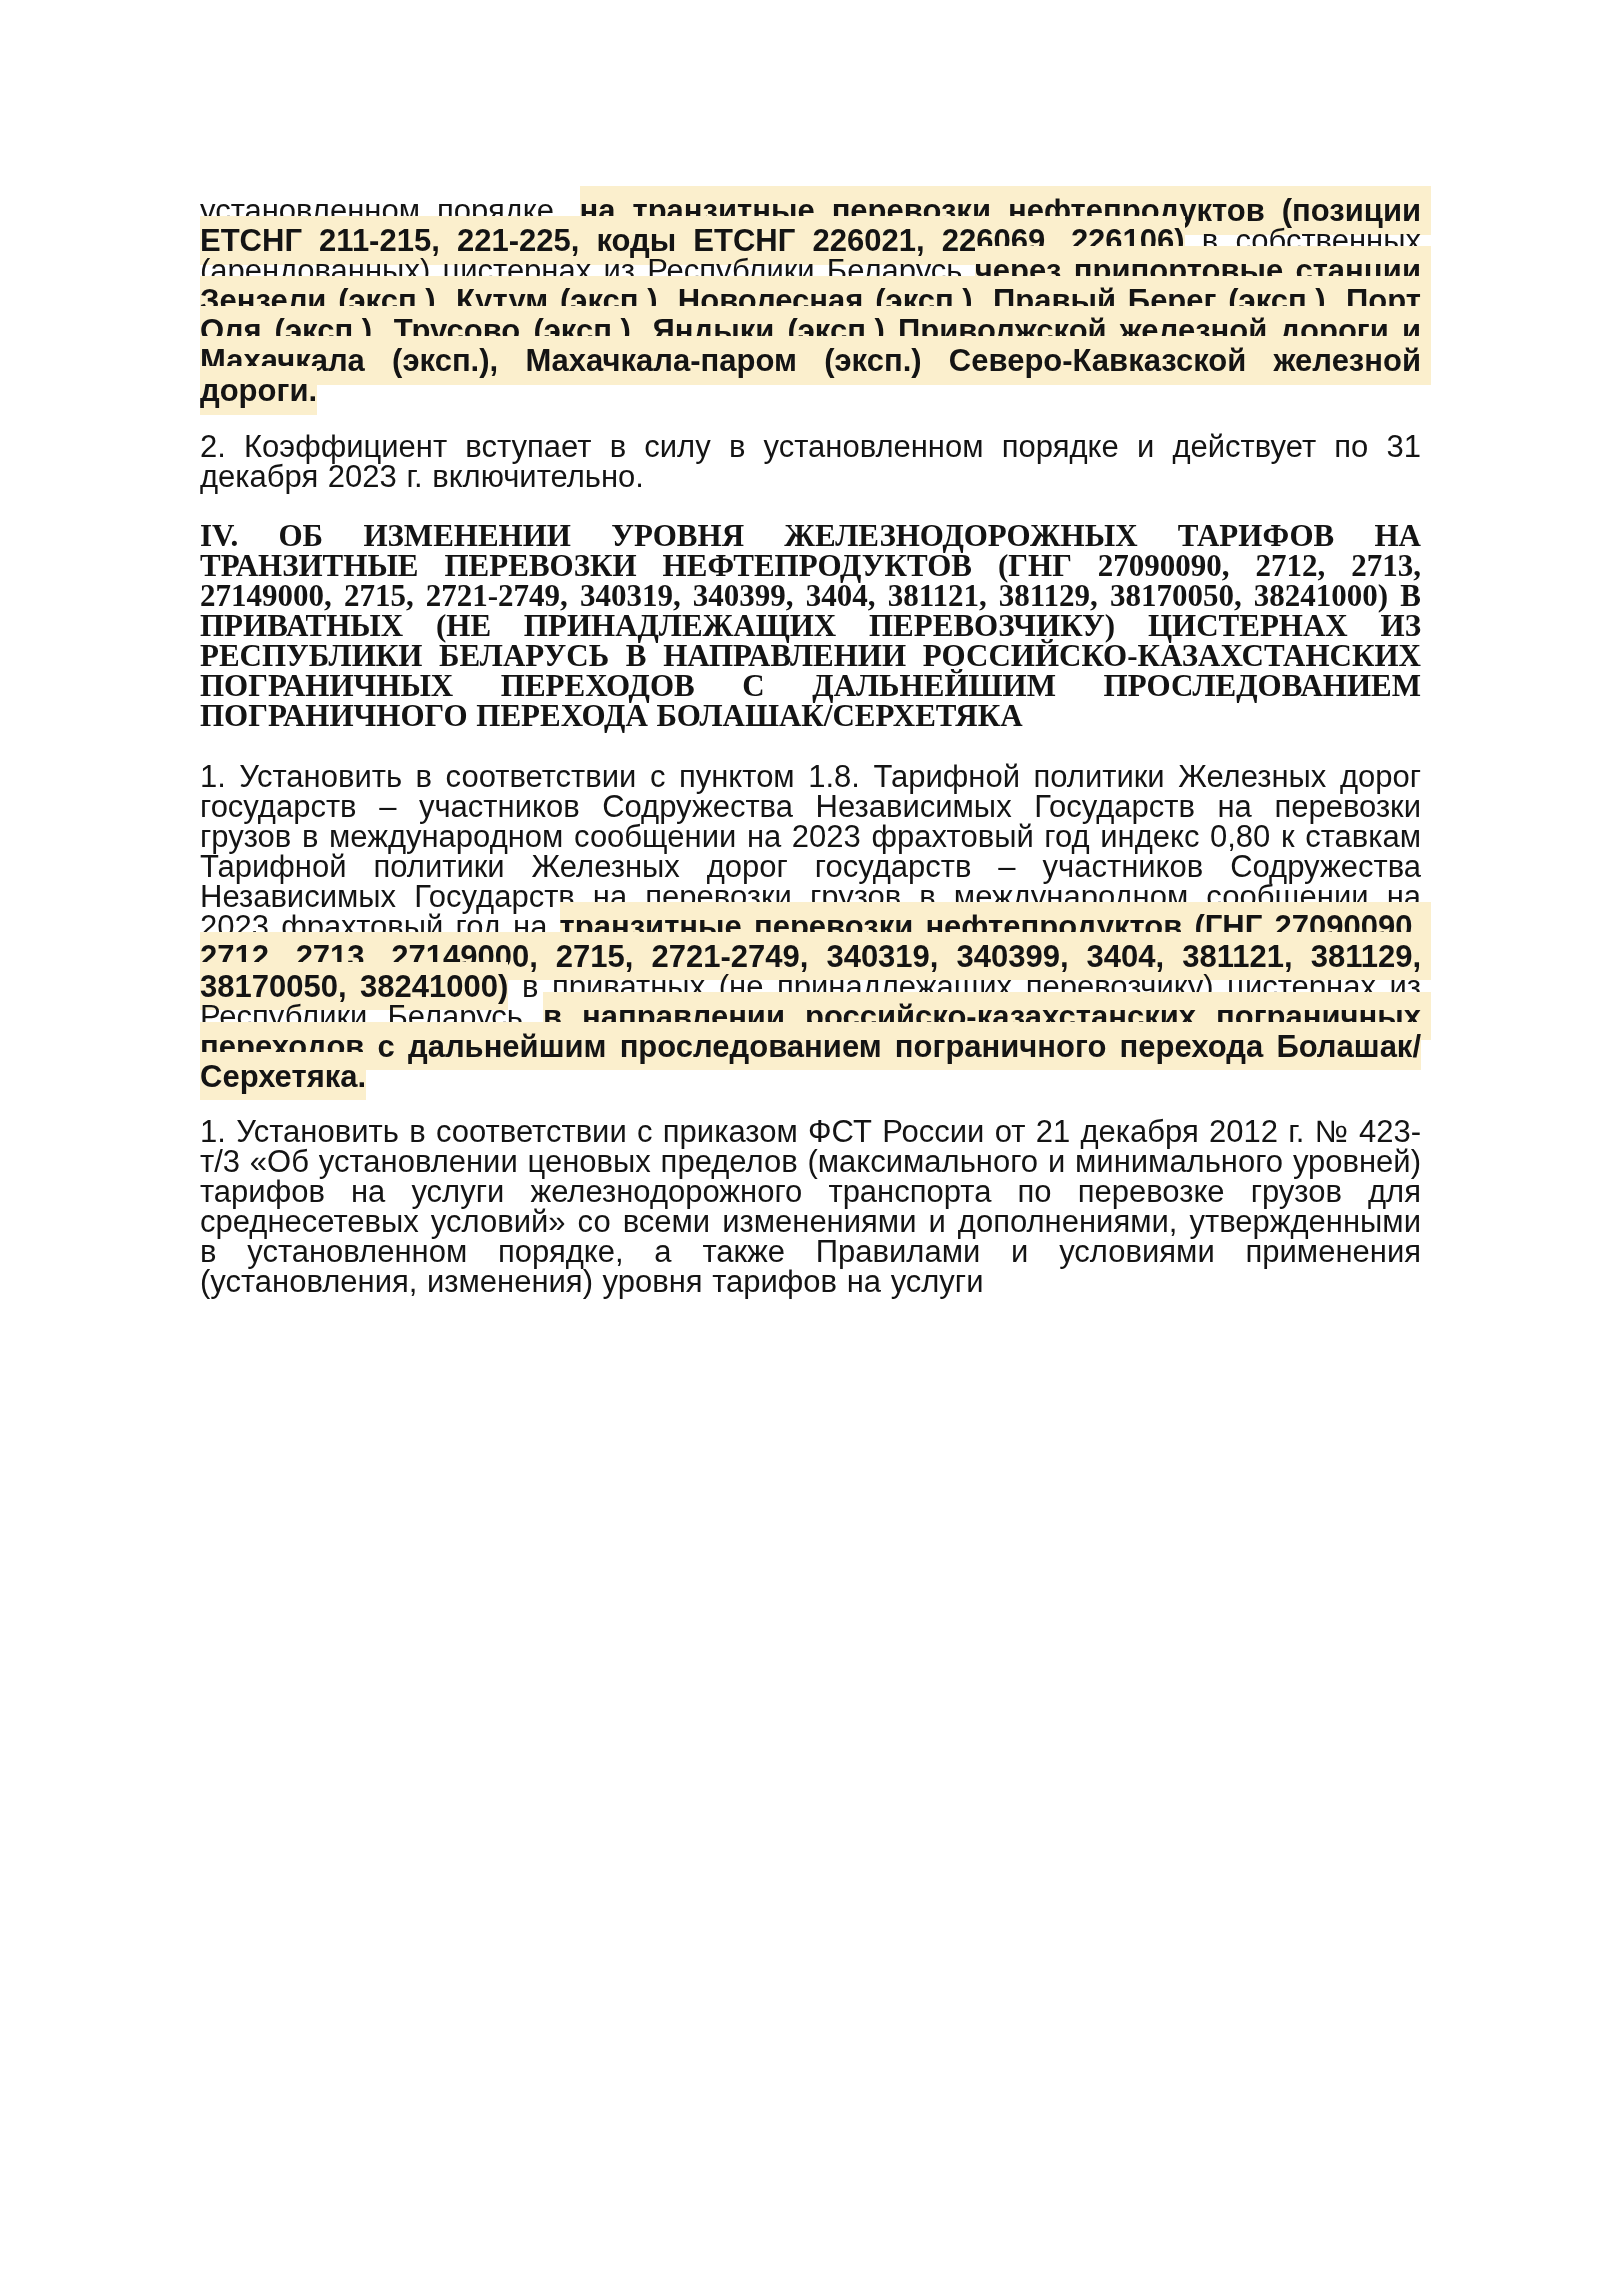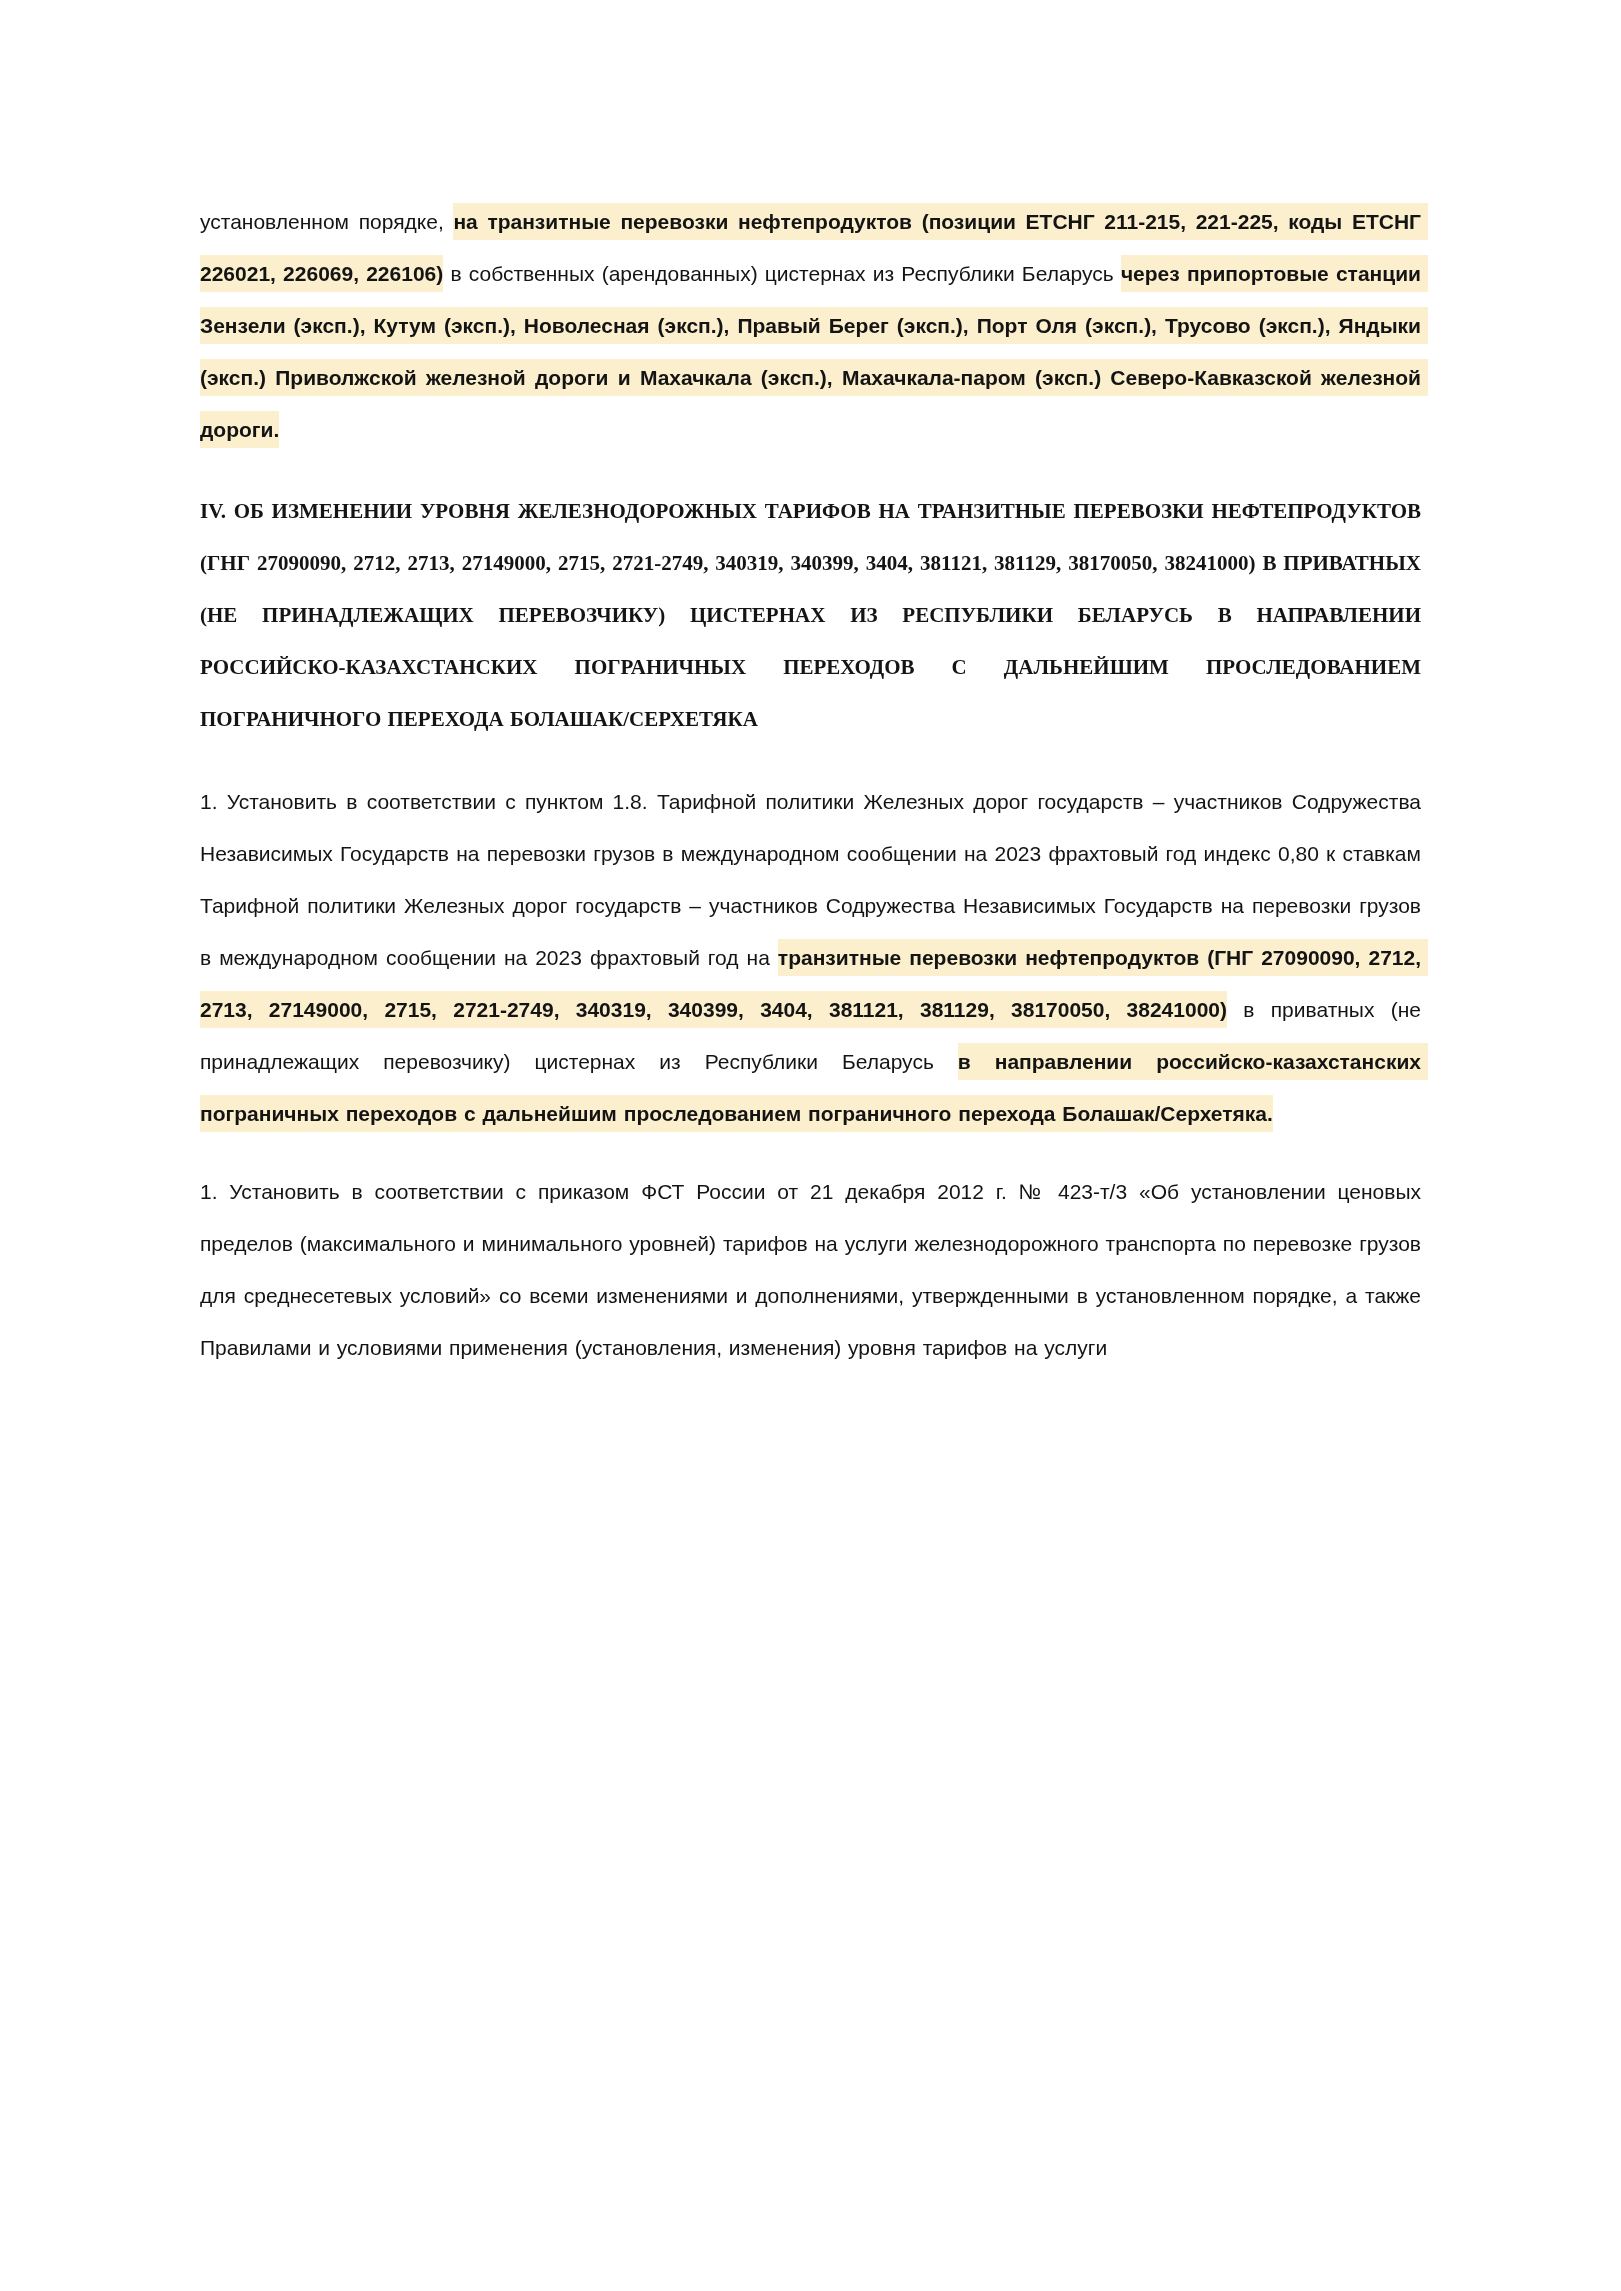--- a/index.html
+++ b/index.html
@@ -13,22 +13,22 @@
     height: 2292px;
     box-sizing: border-box;
     padding: 196px 200px 0 200px;
     background: var(--page-bg, #ffffff);
     font-family: "Liberation Sans", "DejaVu Sans", sans-serif;
     color: var(--ink, #141414);
     overflow: hidden;
   }
   .page p,
   .page h2 {
-    font-size: 21px;
-    line-height: 52px;
+    font-size: 31px;
+    line-height: 30px;
     font-weight: normal;
     text-align: justify;
     margin: 0 0 25.5px 0;
     word-spacing: 1px;
   }
   .page h2 {
     font-weight: bold;
     margin: 29px 0 31px 0;
     font-family: Liberation Serif, serif;
   }
@@ -42,18 +42,19 @@
     -webkit-box-decoration-break: clone;
     box-decoration-break: clone;
   }
 </style>
 </head>
 <body>
 
 <div class="page" style="--page-bg: #ffffff; --ink: #141414; --hl: #fbefcd;">
   <div>
       <p><span class="run">установленном порядке, </span><span class="run hl">на транзитные перевозки нефтепродуктов (позиции ЕТСНГ 211-215, 221-225, коды ЕТСНГ 226021, 226069, 226106)</span><span class="run"> в собственных (арендованных) цистернах из Республики Беларусь </span><span class="run hl">через припортовые станции Зензели (эксп.), Кутум (эксп.), Новолесная (эксп.), Правый Берег (эксп.), Порт Оля (эксп.), Трусово (эксп.), Яндыки (эксп.) Приволжской железной дороги и Махачкала (эксп.), Махачкала-паром (эксп.) Северо-Кавказской железной дороги.</span></p>
+      <p><span class="run">2. Коэффициент вступает в силу в установленном порядке и действует по 31 декабря 2023 г. включительно.</span></p>
       <h2><span class="run">IV. ОБ ИЗМЕНЕНИИ УРОВНЯ ЖЕЛЕЗНОДОРОЖНЫХ ТАРИФОВ НА ТРАНЗИТНЫЕ ПЕРЕВОЗКИ НЕФТЕПРОДУКТОВ (ГНГ 27090090, 2712, 2713, 27149000, 2715, 2721-2749, 340319, 340399, 3404, 381121, 381129, 38170050, 38241000) В ПРИВАТНЫХ (НЕ ПРИНАДЛЕЖАЩИХ ПЕРЕВОЗЧИКУ) ЦИСТЕРНАХ ИЗ РЕСПУБЛИКИ БЕЛАРУСЬ В НАПРАВЛЕНИИ РОССИЙСКО-КАЗАХСТАНСКИХ ПОГРАНИЧНЫХ ПЕРЕХОДОВ С ДАЛЬНЕЙШИМ ПРОСЛЕДОВАНИЕМ ПОГРАНИЧНОГО ПЕРЕХОДА БОЛАШАК/СЕРХЕТЯКА</span></h2>
       <p><span class="run">1. Установить в соответствии с пунктом 1.8. Тарифной политики Железных дорог государств – участников Содружества Независимых Государств на перевозки грузов в международном сообщении на 2023 фрахтовый год индекс 0,80 к ставкам Тарифной политики Железных дорог государств – участников Содружества Независимых Государств на перевозки грузов в международном сообщении на 2023 фрахтовый год на </span><span class="run hl">транзитные перевозки нефтепродуктов (ГНГ 27090090, 2712, 2713, 27149000, 2715, 2721-2749, 340319, 340399, 3404, 381121, 381129, 38170050, 38241000)</span><span class="run"> в приватных (не принадлежащих перевозчику) цистернах из Республики Беларусь </span><span class="run hl">в направлении российско-казахстанских пограничных переходов с дальнейшим проследованием пограничного перехода Болашак/Серхетяка.</span></p>
       <p><span class="run">1. Установить в соответствии с приказом ФСТ России от 21 декабря 2012 г. № 423-т/3 «Об установлении ценовых пределов (максимального и минимального уровней) тарифов на услуги железнодорожного транспорта по перевозке грузов для среднесетевых условий» со всеми изменениями и дополнениями, утвержденными в установленном порядке, а также Правилами и условиями применения (установления, изменения) уровня тарифов на услуги</span></p>
     </div>
 </div>
 
 
 </body></html>

